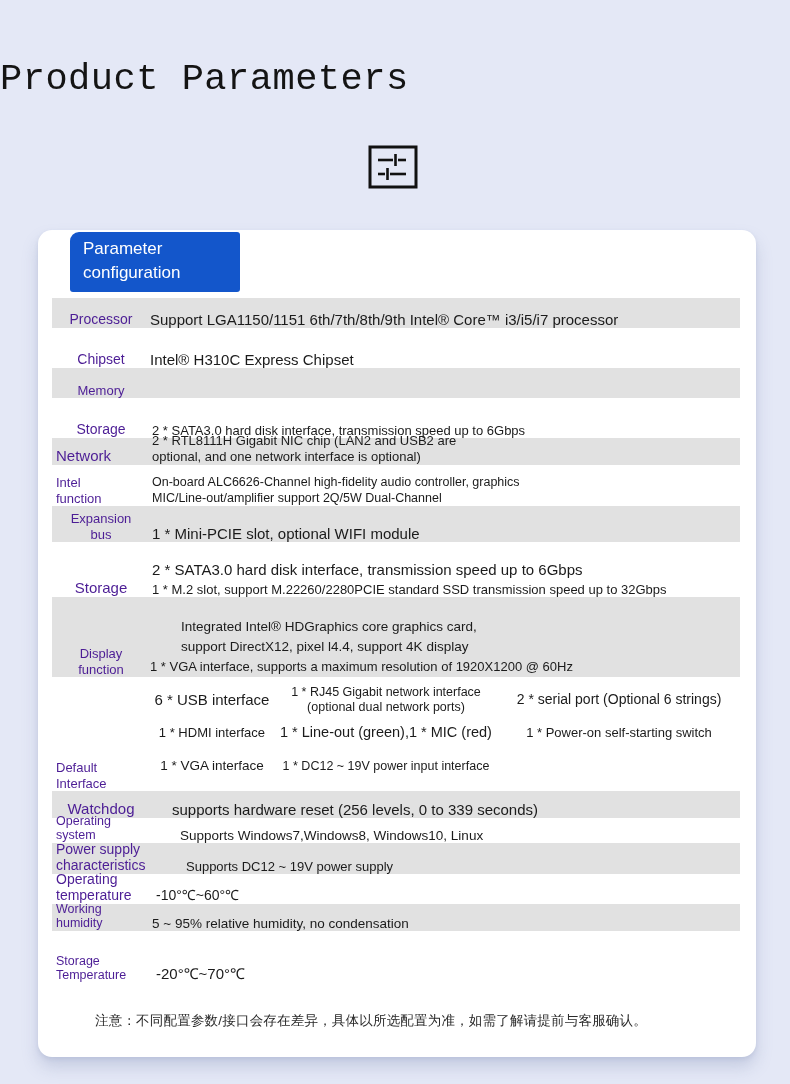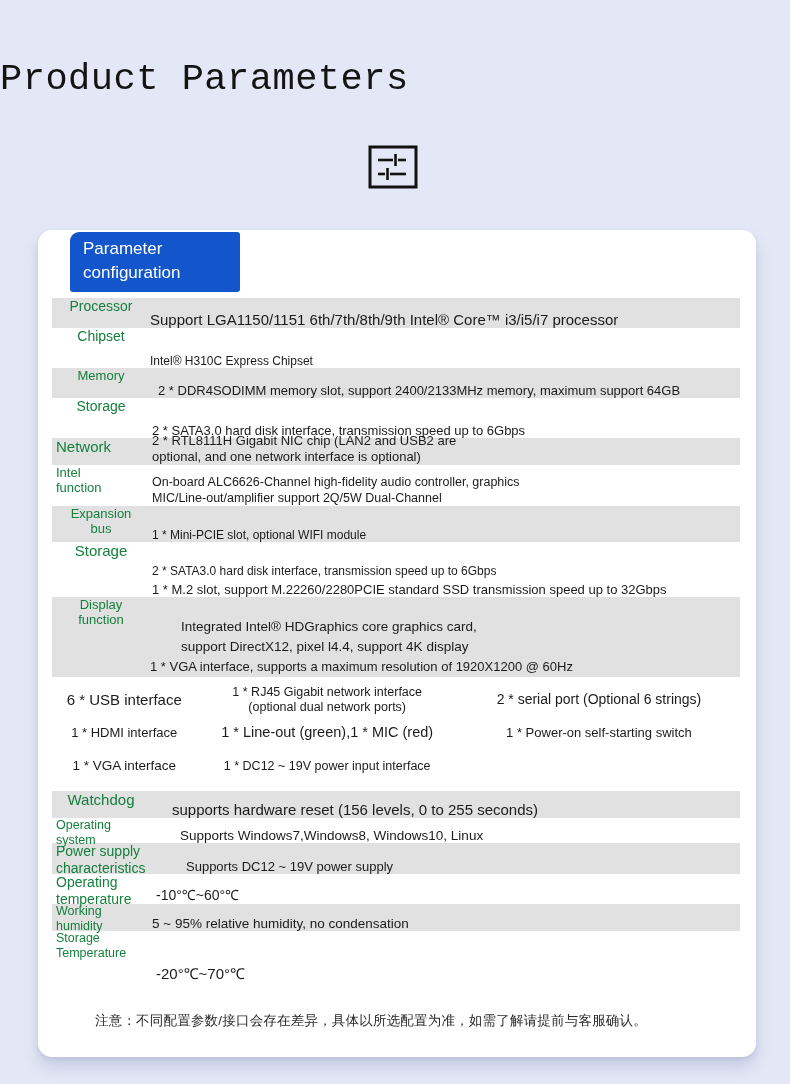--- a/index.html
+++ b/index.html
@@ -24,38 +24,38 @@
     position:absolute; left:2px; top:2px; width:170px; min-height:50px;
     background:#1356cb; color:#ffffff; border-radius:9px 3px 3px 3px;
     padding:5px 8px 7px 13px; font-size:17px; line-height:24px;margin-left:30px;
   }
   .tag span { display:block; }
   .rows { position:absolute; left:14px; top:68px; width:688px; }
   .row { display:flex; align-items:stretch; background:#ffffff; }
   .row.gray { background:#e1e1e1; }
   .lab {
     width:98px; flex-shrink:0; display:flex; flex-direction:column;
-    justify-content:flex-start; align-items:center; text-align:center;
-    font-size:13px; line-height:1.18; color:#15803d;
+    justify-content:flex-end; align-items:center; text-align:center;
+    font-size:13px; line-height:1.18; color:#4c1d95;margin-top:6px;
   }
   .lab span { display:block; }
   .lab.left { align-items:flex-start; text-align:left; padding-left:4px; }
   .val {
     flex:1; display:flex; flex-direction:column; justify-content:flex-end;
     font-size:13px; color:#1b1b1b;
   }
   .val span { display:block; }
   
   .h30{height:30px}.h40{height:40px}.h33{height:27px}.h41{height:41px}
   .h36{height:36px}.h55{height:55px}.h80{height:80px}.h114{height:114px}
   .h27{height:27px}.h39{height:25px}.h31{height:31px}.h52{height:52px}
   
   .fz12{font-size:14px}.fz125{font-size:12.5px}.fz13{font-size:13px}
   .fz135{font-size:13.5px}.fz14{font-size:14px}.fz145{font-size:14.5px}
-  .fz15{font-size:15px}.fz155{font-size:12px}
+  .fz15{font-size:15px}.fz155{font-size:15px}
   
   .pl2{padding-left:2px}.pl6{padding-left:6px}.pl8{padding-left:8px}
   .pl22{padding-left:22px}.pl30{padding-left:30px}.pl36{padding-left:36px}
   .lh16 span{line-height:16px}.lh20 span{line-height:20px}
   .ind{margin-left:31px}
   .gap2 span + span{margin-top:4px}
   
   .ifgrid { flex:1; display:flex; flex-direction:column; padding:6px 0 8px 0; }
   .ifrow { display:flex; flex:1; }
   .ifrow .c1 { width:21%; } .ifrow .c2 { width:38%; } .ifrow .c3 { width:41%; }
@@ -111,23 +111,20 @@
           </div>
         <div class="val fz155">
             <span>Intel® H310C Express Chipset</span>
           </div>
       </div>
 
       <div class="row gray h30">
         <div class="lab fz13">
             <span>Memory</span>
           </div>
-        <div class="val fz13 pl8">
-            <span>2 * DDR4SODIMM memory slot, support 2400/2133MHz memory, maximum support 64GB</span>
-          </div>
       </div>
 
       <div class="row h40">
         <div class="lab fz14">
             <span>Storage</span>
           </div>
         <div class="val fz13 pl2">
             <span>2 * SATA3.0 hard disk interface, transmission speed up to 6Gbps</span>
           </div>
       </div>
@@ -179,20 +176,24 @@
           <span>function</span>
         </div>
         <div class="val fz13 lh20">
           <span class="fz135 ind">Integrated Intel® HDGraphics core graphics card,</span>
           <span class="fz135 ind">support DirectX12, pixel l4.4, support 4K display</span>
           <span>1 * VGA interface, supports a maximum resolution of 1920X1200 @ 60Hz</span>
         </div>
       </div>
 
       <div class="row h114">
+        <div class="lab left fz13">
+          <span>Default</span>
+          <span>Interface</span>
+        </div>
         <div class="ifgrid">
           <div class="ifrow">
             <div class="ifcell c1 fz15">
                 <span>6 * USB interface</span>
               </div>
             <div class="ifcell c2 fz125">
               <span>1 * RJ45 Gigabit network interface</span>
               <span>(optional dual network ports)</span>
             </div>
             <div class="ifcell c3 fz14">
@@ -220,21 +221,21 @@
             <div class="ifcell c3"></div>
           </div>
         </div>
       </div>
 
       <div class="row gray h27">
         <div class="lab fz15">
             <span>Watchdog</span>
           </div>
         <div class="val fz15 pl22">
-            <span>supports hardware reset (156 levels, 0 to 255 seconds)</span>
+            <span>supports hardware reset (256 levels, 0 to 339 seconds)</span>
           </div>
       </div>
 
       <div class="row h39">
         <div class="lab left fz125">
             <span>Operating system</span>
           </div>
         <div class="val fz135 pl30">
             <span>Supports Windows7,Windows8, Windows10, Linux</span>
           </div>

